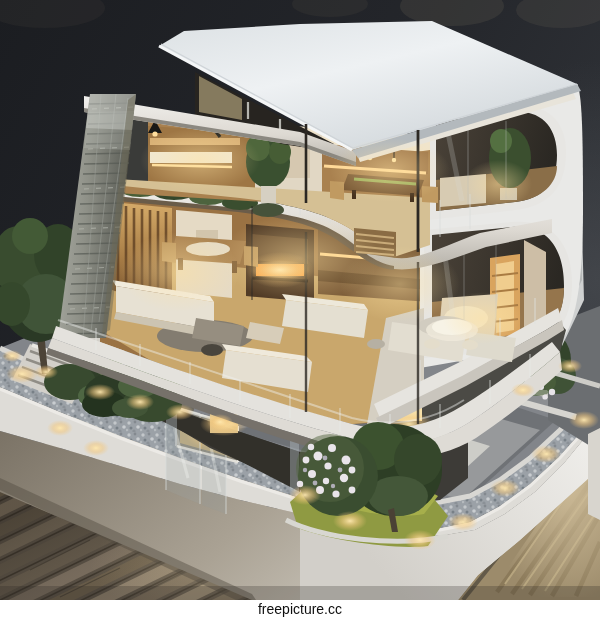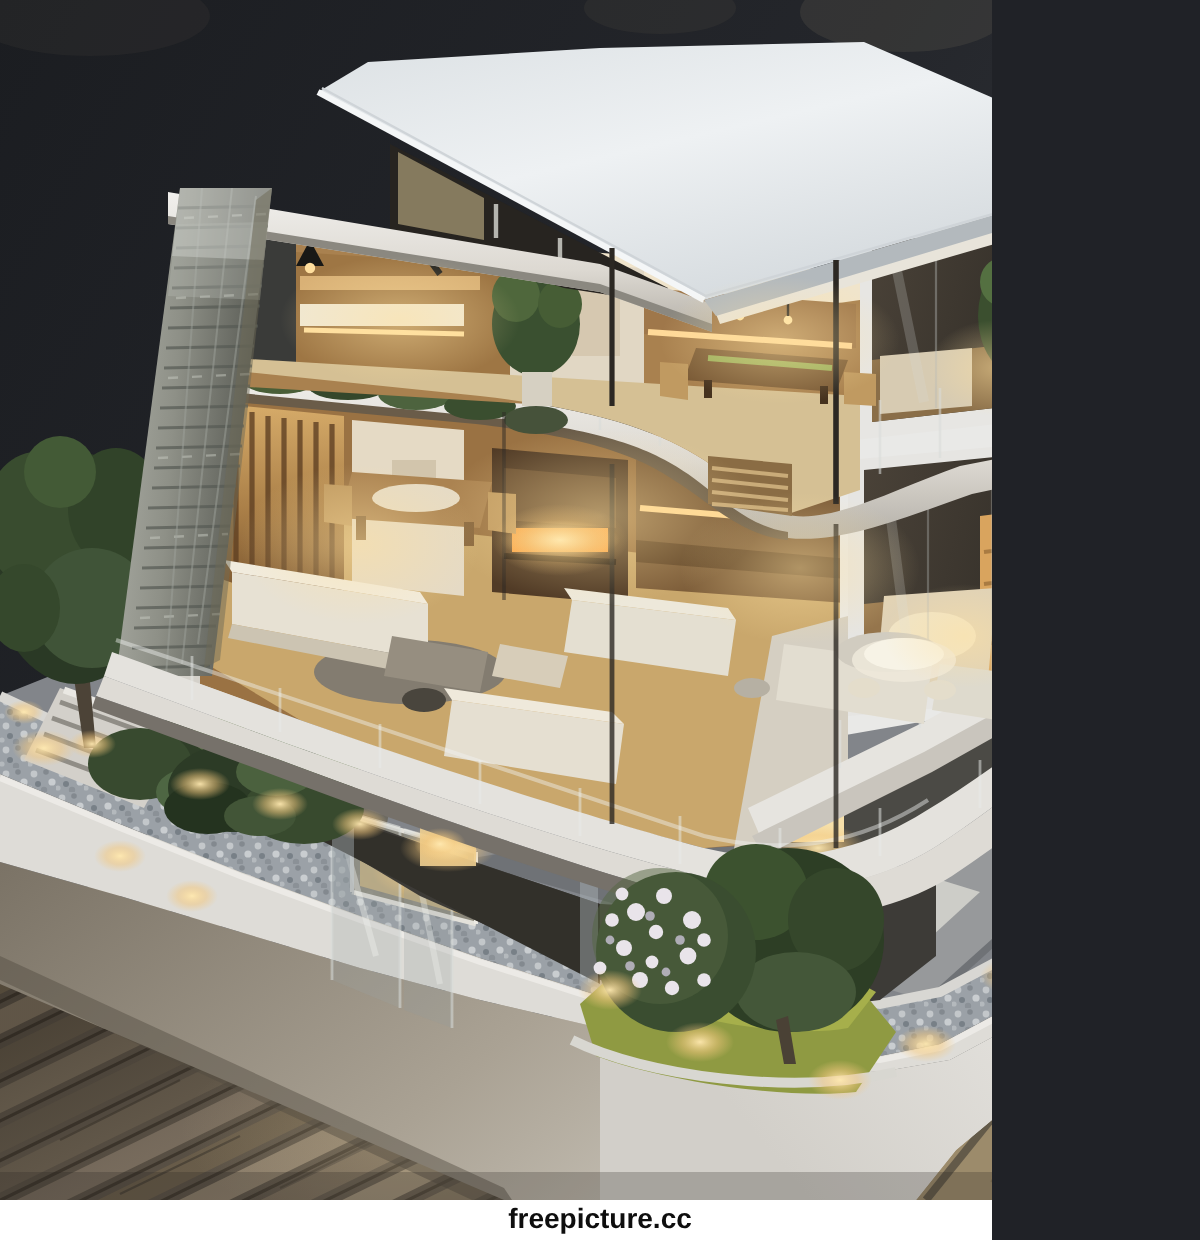--- a/index.html
+++ b/index.html
@@ -1,16 +1,16 @@
 <!DOCTYPE html>
 <html><head>
 <meta charset="utf-8">
 <style>
   html,body{margin:0;padding:0;background:#202227;}
-  .stage{position:relative;width:496px;height:620px;overflow:hidden;font-family:"Liberation Sans", sans-serif;font-weight:bold;}
+  .stage{position:relative;width:600px;height:620px;overflow:hidden;font-family:"Liberation Sans", sans-serif;}
 </style>
 </head>
 <body>
 <div class="stage">
 <svg width="600" height="620" viewBox="0 0 600 620">
 <defs>
   <linearGradient id="bg" x1="0" y1="0" x2="1" y2="0.6">
     <stop offset="0" stop-color="#1b1d21"></stop>
     <stop offset="0.55" stop-color="#24262b"></stop>
     <stop offset="1" stop-color="#33363b"></stop>

